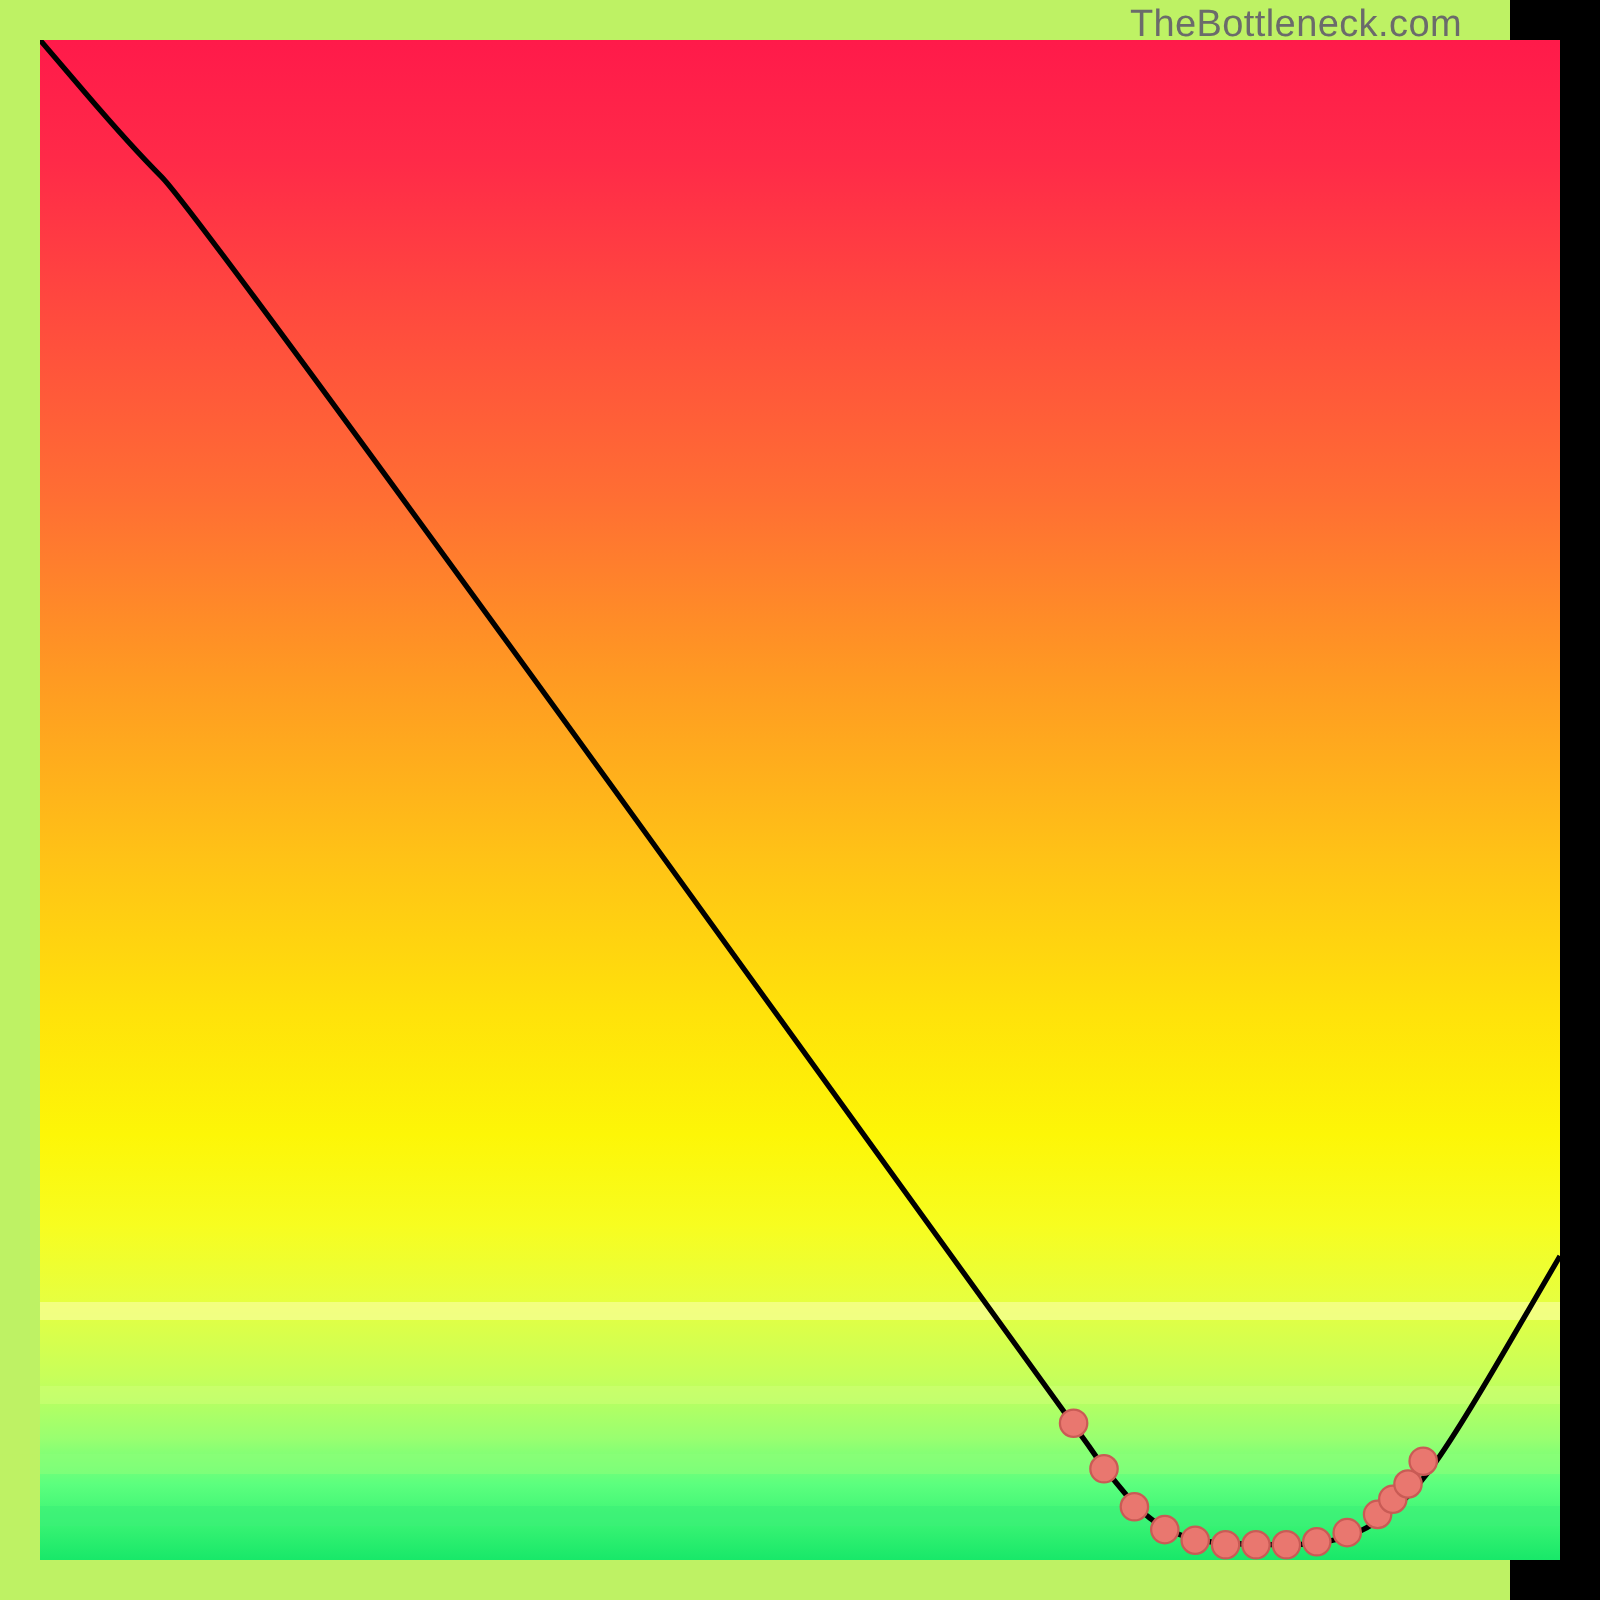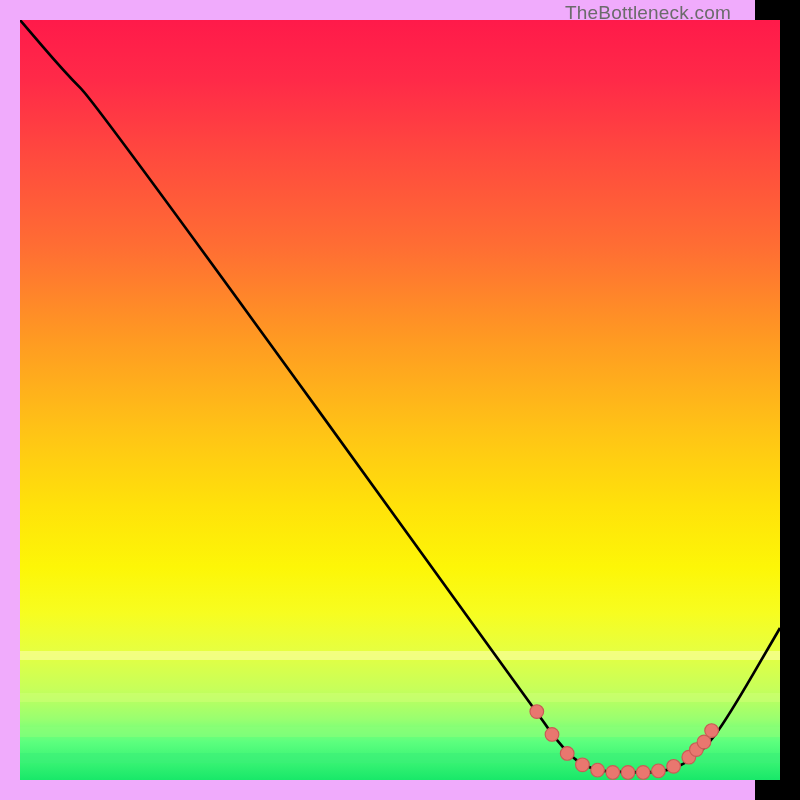--- a/index.html
+++ b/index.html
@@ -8,21 +8,21 @@
     width: 800px;
     height: 800px;
     background: #000;
     overflow: hidden;
     font-family: Arial, Helvetica, sans-serif;
   }
   .frame {
     position: relative;
     width: 755px;
     height: 800px;
-    background: #f0abfc;
+    background: #bef264;
   }
   .plot {
     position: absolute;
     left: 20px;
     top: 20px;
     width: 760px;
     height: 760px;
     background: linear-gradient(to bottom,
       #ff1a4a 0%,
       #ff2a48 8%,

